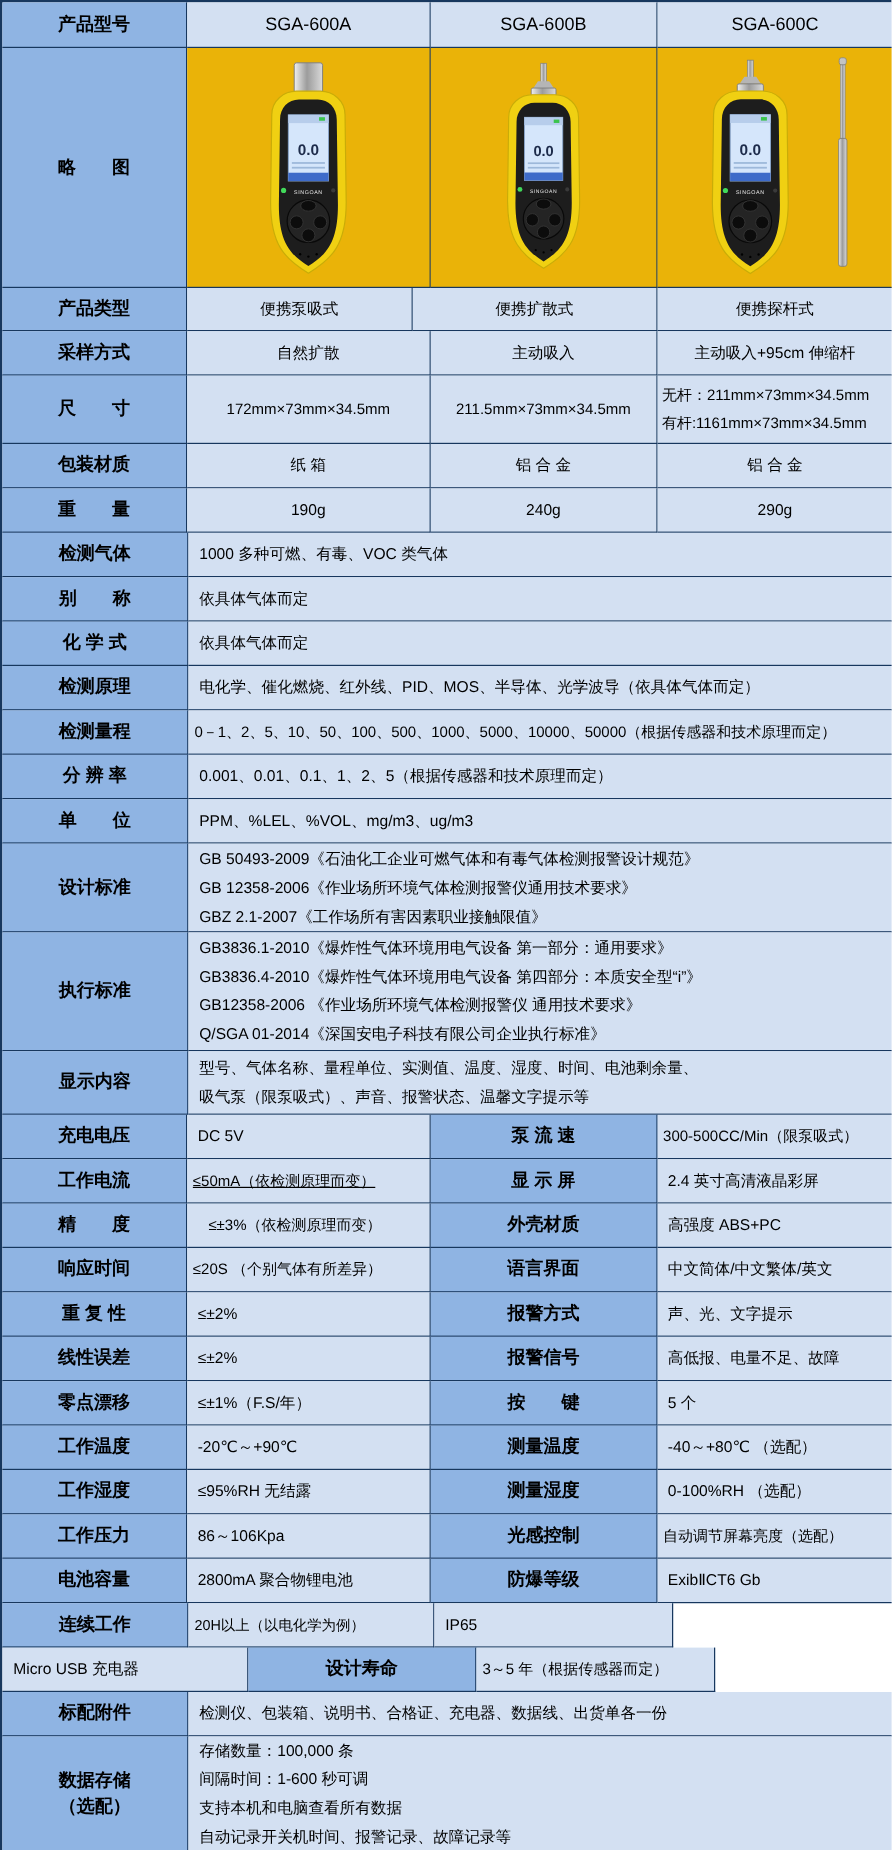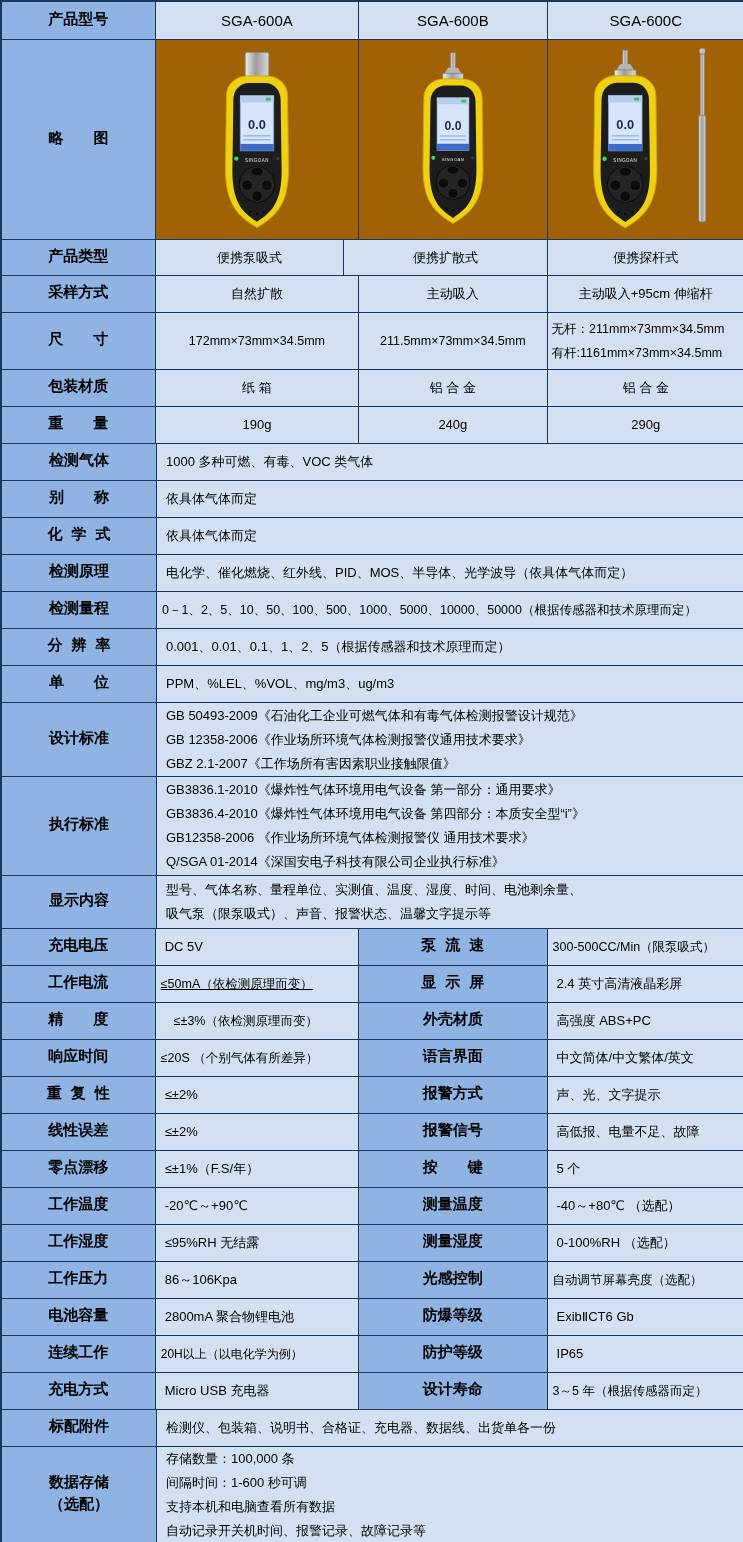--- a/index.html
+++ b/index.html
@@ -20,32 +20,31 @@
     overflow:hidden;
   }
   .label{
     background:#8fb4e3;
     justify-content:center;
     text-align:center;
     font-weight:bold;
     font-size:15px;
     white-space:pre-line;
     line-height:22px;
-    font-family:Liberation Mono, monospace;
   }
   .value{
     background:#d3e0f2;
     font-size:13px;
     padding:3px 9px;
     white-space:pre-line;
     line-height:24px;
     text-align:left;
   }
   .value.center{justify-content:center;text-align:center;padding:3px 3px;}
-  .img-cell{background:#a16207;justify-content:center;align-items:center;padding:0;}
+  .img-cell{background:#eab308;justify-content:center;align-items:center;padding:0;}
   .w0{width:155px;}
   .w1{width:205px;}
   .w2{width:190px;}
   .w3{width:199px;}
   .wfull{width:588px;}
   .h38{height:38px;}
   .h200{height:200px;}
   .h36{height:36px;}
   .h37{height:37px;}
   .h57{height:57px;}
@@ -319,25 +318,23 @@
   </div>
   <div class="row h37">
     <div class="cell label w0 h37">电池容量</div>
     <div class="cell value w1 h37">2800mA 聚合物锂电池</div>
     <div class="cell label w2 h37">防爆等级</div>
     <div class="cell value w3 h37">ExibⅡCT6 Gb</div>
   </div>
   <div class="row h37">
     <div class="cell label w0 h37">连续工作</div>
     <div class="cell value w1 h37" style="font-size:12px;padding:3px 5px;">20H以上（以电化学为例）</div>
-    <div class="cell label w2 h37">防护等级</div>
     <div class="cell value w3 h37">IP65</div>
   </div>
   <div class="row h37">
-    <div class="cell label w0 h37">充电方式</div>
     <div class="cell value w1 h37">Micro USB 充电器</div>
     <div class="cell label w2 h37">设计寿命</div>
     <div class="cell value w3 h37" style="font-size:12.5px;padding:3px 5px;">3～5 年（根据传感器而定）</div>
   </div>
 
   <div class="row h37">
     <div class="cell label w0 h37">标配附件</div>
     <div class="cell value wfull h37">检测仪、包装箱、说明书、合格证、充电器、数据线、出货单各一份</div>
   </div>
   <div class="row h97">

